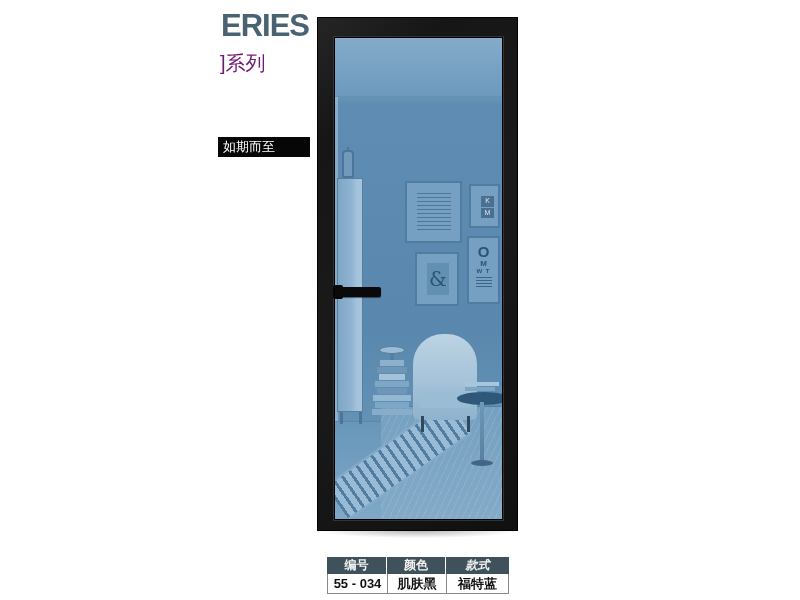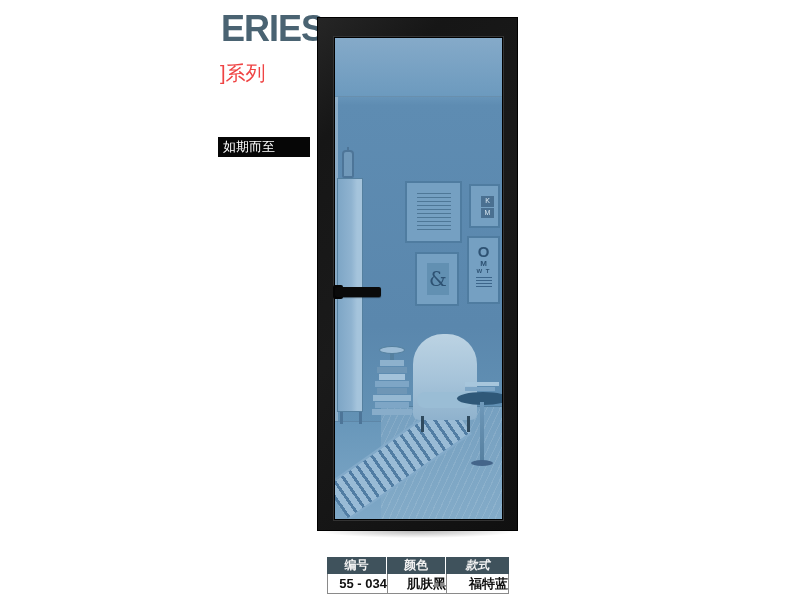--- a/index.html
+++ b/index.html
@@ -1,22 +1,22 @@
 <!DOCTYPE html>
 <html><head>
 <meta charset="utf-8">
 <style>
   html,body{margin:0;padding:0;}
   body{font-family:"Liberation Sans",sans-serif;background:#f3f3f3;}
   .page{position:relative;width:800px;height:600px;background:#ffffff;overflow:hidden;margin:0 auto;}
 
   
-  .series-title{position:absolute;left:221px;top:8px;font-size:36px;font-weight:800;
+  .series-title{position:absolute;left:221px;top:8px;font-size:31px;font-weight:800;
     color:#4a6372;letter-spacing:-1px;}
-  .series-subtitle{position:absolute;left:220px;top:60px;font-size:20px;color:#ef4444;}
+  .series-subtitle{position:absolute;left:220px;top:50px;font-size:20px;color:#701a75;}
   .arrival-badge{position:absolute;left:218px;top:137px;width:92px;height:20px;
     background:#060606;color:#ffffff;font-size:13px;line-height:20px;padding-left:5px;
     box-sizing:border-box;}
 
   
   .door{position:absolute;left:317px;top:17px;width:201px;height:514px;
     background:linear-gradient(135deg,#262626 0%,#161616 18%,#1a1a1a 50%,#101010 100%);
     box-shadow:inset 0 0 0 1px #000;}
   .door-shadow{position:absolute;left:321px;top:531px;width:194px;height:7px;
     background:radial-gradient(ellipse at 50% 0,rgba(0,0,0,0.28),rgba(0,0,0,0) 72%);}
@@ -106,21 +106,21 @@
   .handle-cap{position:absolute;left:16px;top:268px;width:10px;height:14px;background:#060606;
     border-radius:2px;}
 
   
   .spec-table{position:absolute;left:327px;top:557px;width:182px;}
   .spec-row{display:flex;border-radius:8px;}
   .spec-th{background:#3f525c;color:#f2f2f2;font-size:12px;font-weight:bold;height:17px;
     line-height:17px;text-align:center;border-right:1px solid #ffffff;box-sizing:border-box;}
   .spec-th:last-child{border-right:none;font-style:italic;}
   .spec-td{background:#ffffff;color:#111;font-size:13px;font-weight:bold;height:20px;
-    line-height:20px;text-align:right;border:1px solid #8a8a8a;border-top:none;
+    line-height:20px;text-align:center;border:1px solid #8a8a8a;border-top:none;
     border-right:none;box-sizing:border-box;}
   .spec-td:last-child{border-right:1px solid #8a8a8a;}
   .c0{width:60px;} .c1{width:59px;} .c2{width:63px;}
 </style>
 </head>
 <body>
 
 <div class="page">
 
   <div class="series-title">ERIES</div>

